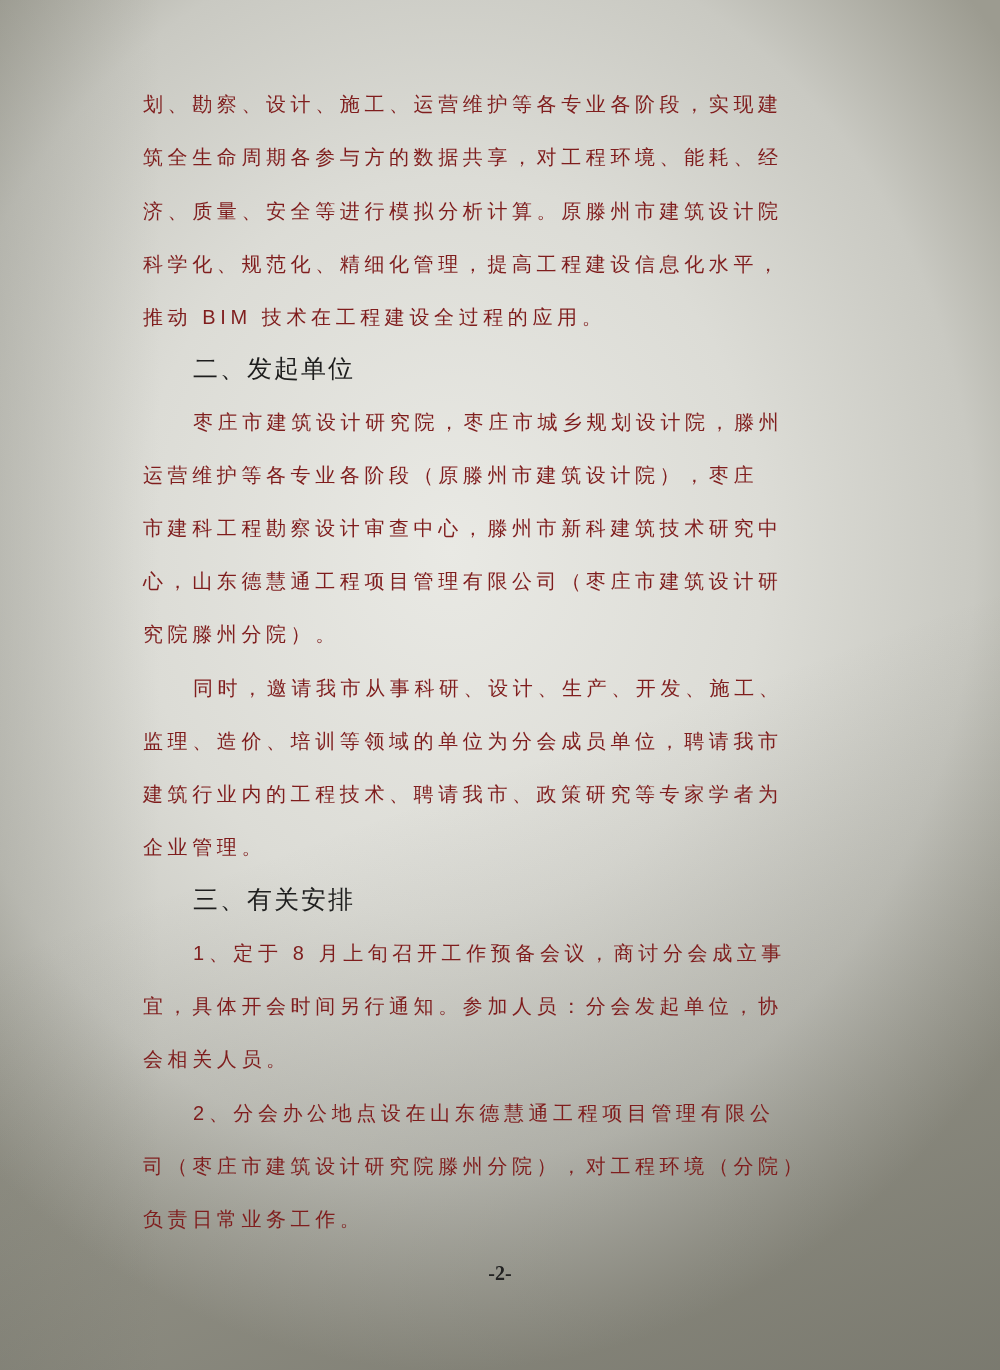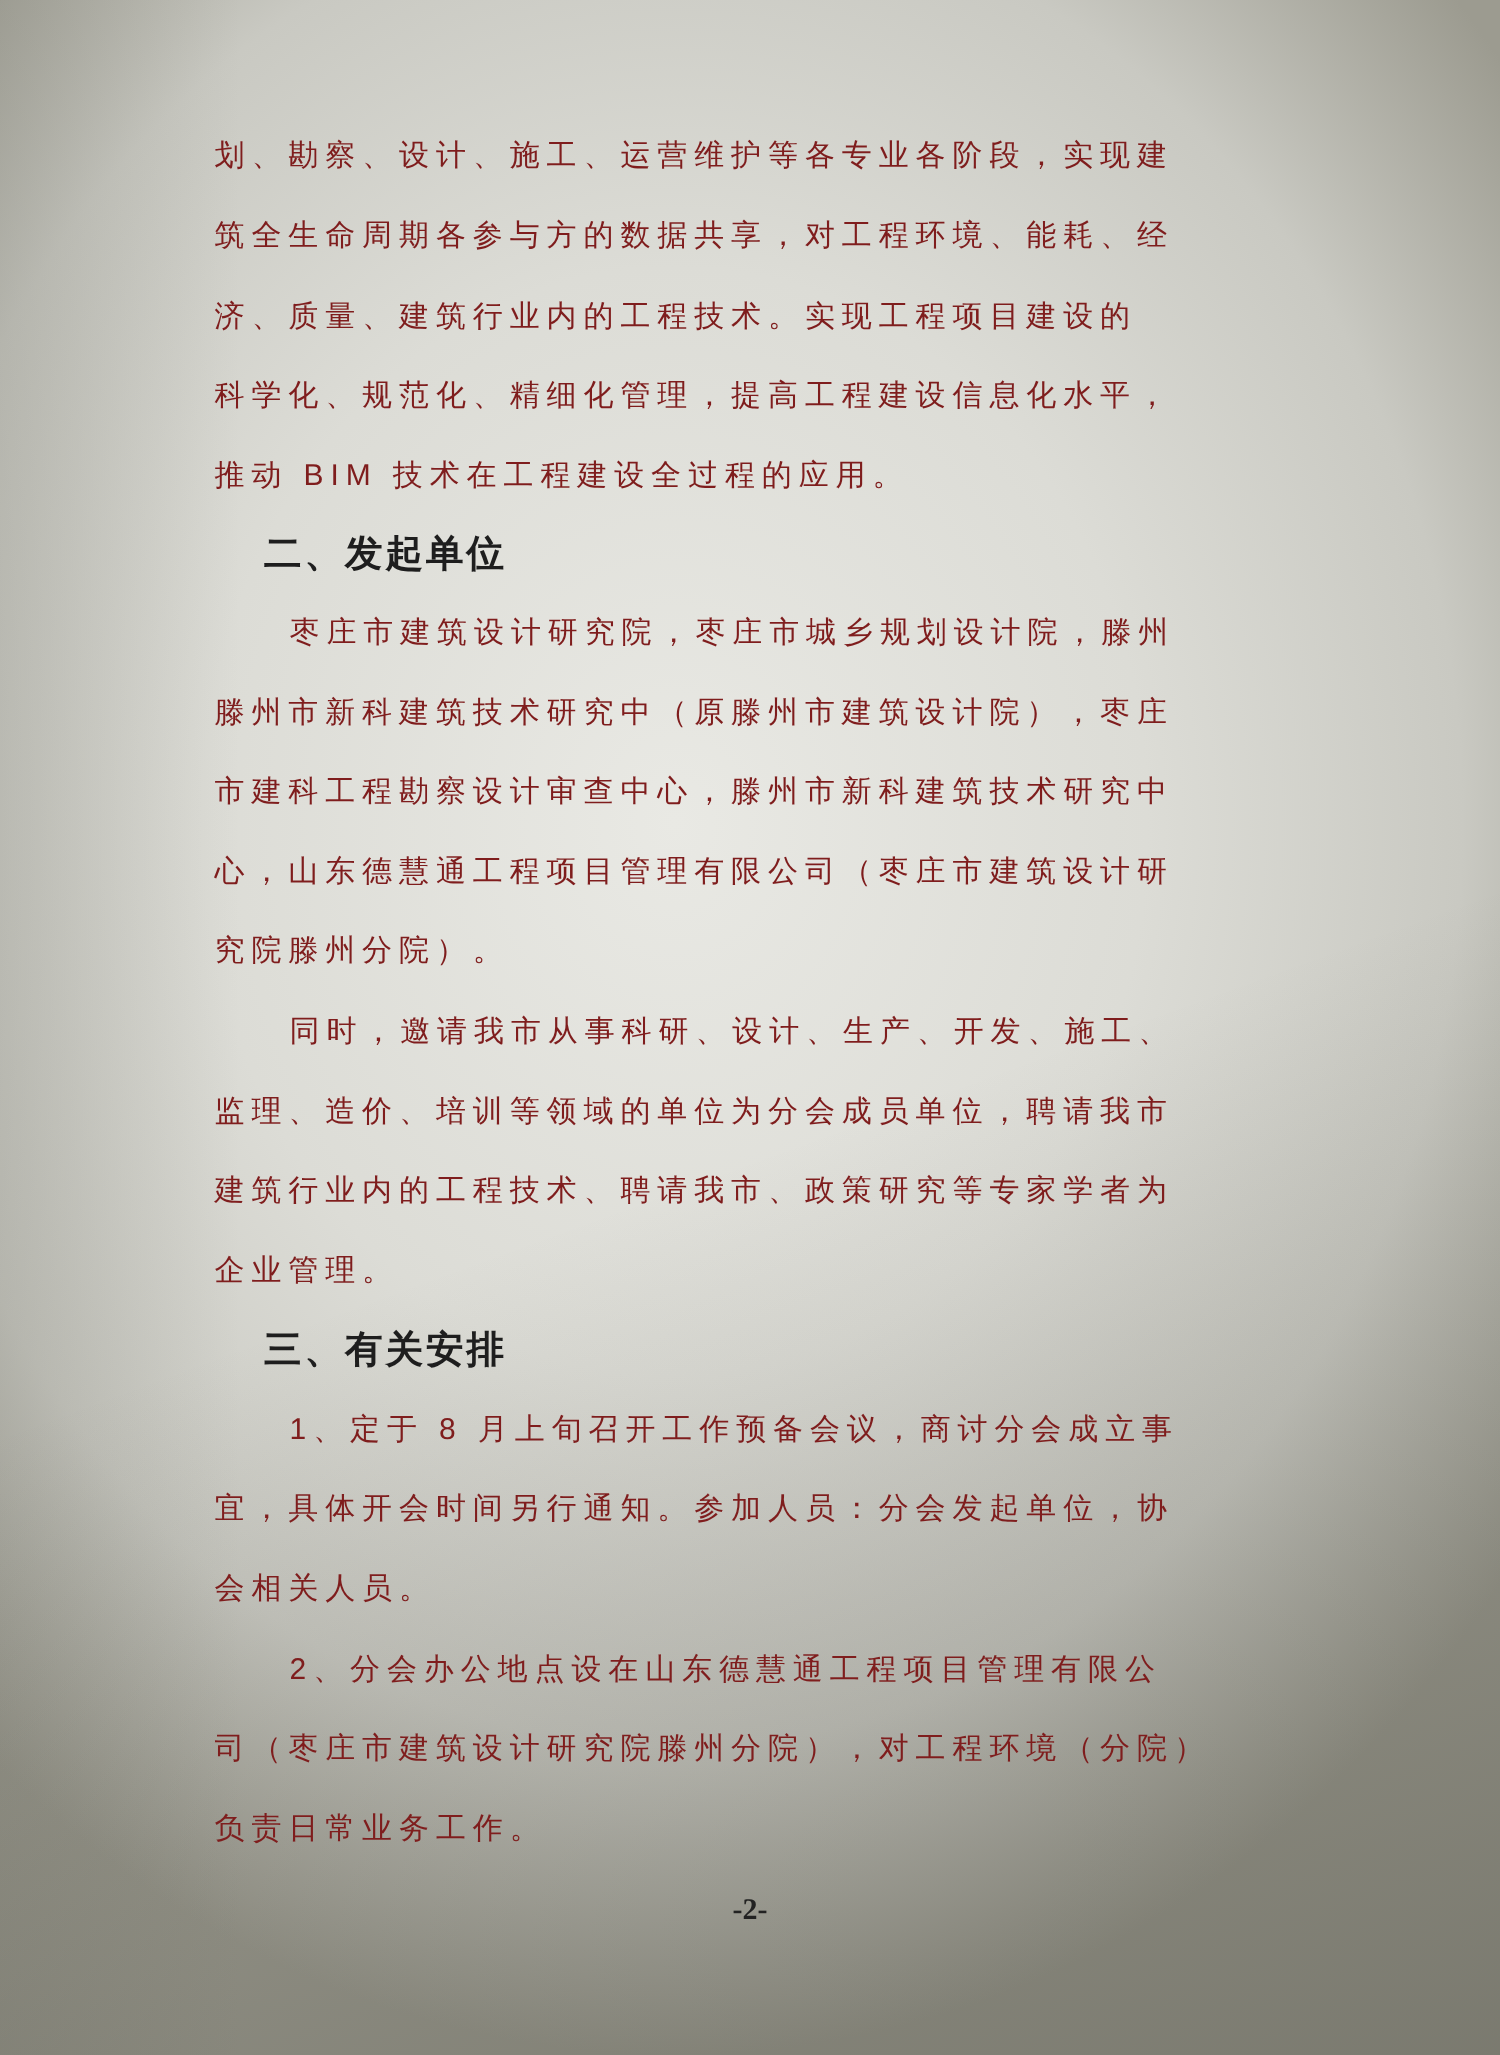--- a/index.html
+++ b/index.html
@@ -19,50 +19,50 @@
   }
   .page { position: absolute; left: 0; top: 0; width: 1000px; height: 1370px; }
   .line {
     position: absolute; left: 143px; width: 712px; white-space: nowrap;
     font-family: Liberation Sans, sans-serif;
     font-size: 20px; line-height: 30px; color: #7f1d1d;
     letter-spacing: 4.6px;
   }
   .line.indent { left: 193px; width: 662px; }
   .heading {
-    position: absolute; left: 176px; white-space: nowrap;
-    font-family: "DejaVu Sans", "Liberation Sans", sans-serif; font-weight: bold;
+    position: absolute; left: 193px; white-space: nowrap;
+    font-family: "DejaVu Sans", "Liberation Sans", sans-serif; font-weight: normal;
     font-size: 25px; line-height: 30px; color: #1e1e1e; letter-spacing: 2px;
   }
   .pagenum {
     position: absolute; left: 480px; top: 1262px; width: 40px; text-align: center;
     font-family: "Liberation Serif", serif; font-weight: bold; font-size: 20px; color: #222;
   }
 </style>
 </head>
 <body>
 
 <div class="shade-l"></div>
 <div class="shade-br"></div>
 
 <div class="page">
 
   <div>
     <div class="line" style="top:89px">划、勘察、设计、施工、运营维护等各专业各阶段，实现建</div>
     <div class="line" style="top:142px">筑全生命周期各参与方的数据共享，对工程环境、能耗、经</div>
-    <div class="line" style="top:196px">济、质量、建筑行业内的工程技术。实现工程项目建设的</div>
+    <div class="line" style="top:196px">济、质量、安全等进行模拟分析计算。原滕州市建筑设计院</div>
     <div class="line" style="top:249px">科学化、规范化、精细化管理，提高工程建设信息化水平，</div>
     <div class="line" style="top:302px">推动 BIM 技术在工程建设全过程的应用。</div>
   </div>
 
   <div class="heading" style="top:354px">二、发起单位</div>
 
   <div>
     <div class="line indent" style="top:407px">枣庄市建筑设计研究院，枣庄市城乡规划设计院，滕州</div>
-    <div class="line" style="top:460px">滕州市新科建筑技术研究中（原滕州市建筑设计院），枣庄</div>
+    <div class="line" style="top:460px">运营维护等各专业各阶段（原滕州市建筑设计院），枣庄</div>
     <div class="line" style="top:513px">市建科工程勘察设计审查中心，滕州市新科建筑技术研究中</div>
     <div class="line" style="top:566px">心，山东德慧通工程项目管理有限公司（枣庄市建筑设计研</div>
     <div class="line" style="top:619px">究院滕州分院）。</div>
   </div>
 
   <div>
     <div class="line indent" style="top:673px">同时，邀请我市从事科研、设计、生产、开发、施工、</div>
     <div class="line" style="top:726px">监理、造价、培训等领域的单位为分会成员单位，聘请我市</div>
     <div class="line" style="top:779px">建筑行业内的工程技术、聘请我市、政策研究等专家学者为</div>
     <div class="line" style="top:832px">企业管理。</div>

